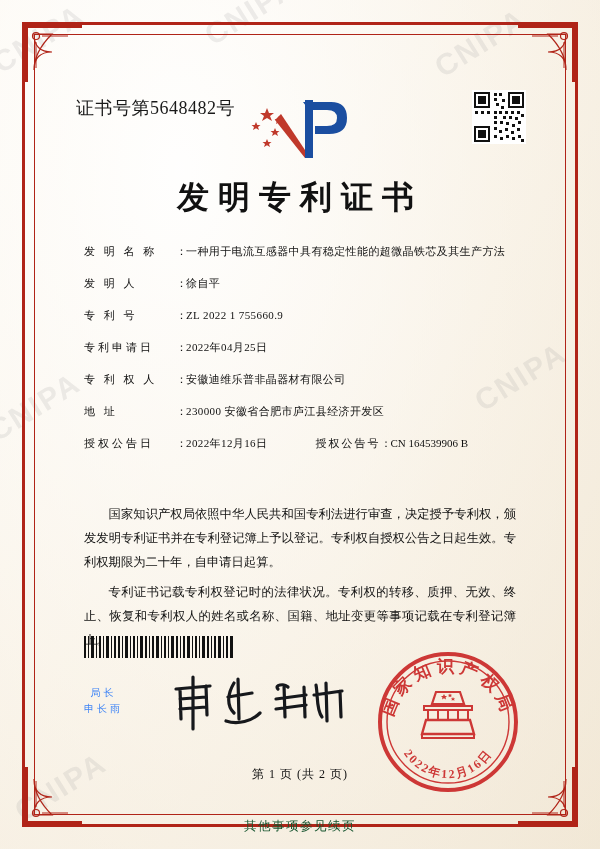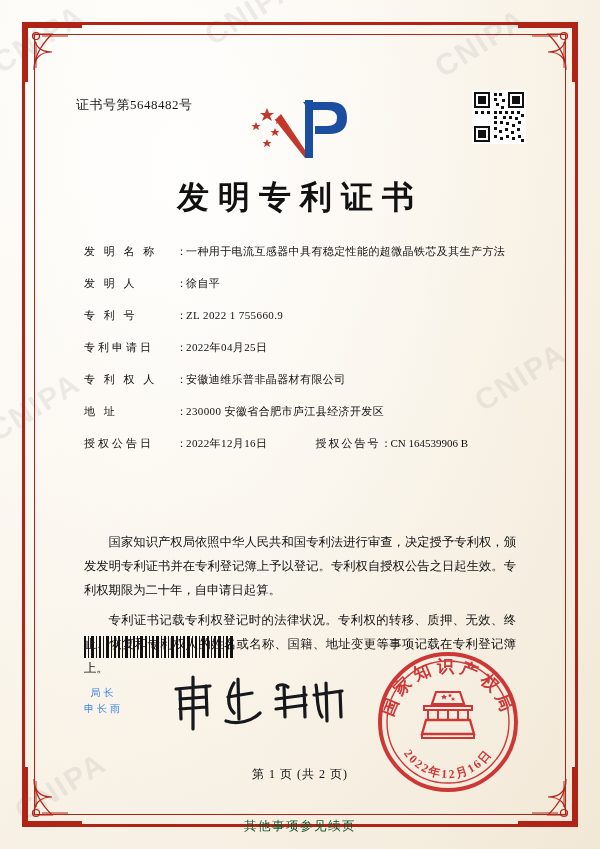--- a/index.html
+++ b/index.html
@@ -68,21 +68,21 @@
   .content {
     position: absolute;
     left: 48px; top: 48px; right: 48px; bottom: 48px;
   }
 
   
   .cert-no {
     position: absolute;
     left: 28px;
     top: 48px;
-    font-size: 13px;
+    font-size: 18px;
     color: #1a1a1a;
     letter-spacing: 0.5px;
   }
   .qr {
     position: absolute;
     right: 26px;
     top: 42px;
     width: 54px; height: 54px;
   }
   .logo {
@@ -140,21 +140,20 @@
   
   .paras {
     position: absolute;
     top: 455px;
     left: 36px;
     right: 36px;
     font-size: 12.3px;
     line-height: 1.95;
     color: #111;
     text-align: justify;
-    margin-top: 28px;
   }
   .para { text-indent: 2em; margin: 0 0 6px 0; }
 
   
   .barcode {
     position: absolute;
     left: 36px;
     top: 588px;
     width: 150px;
     height: 22px;

